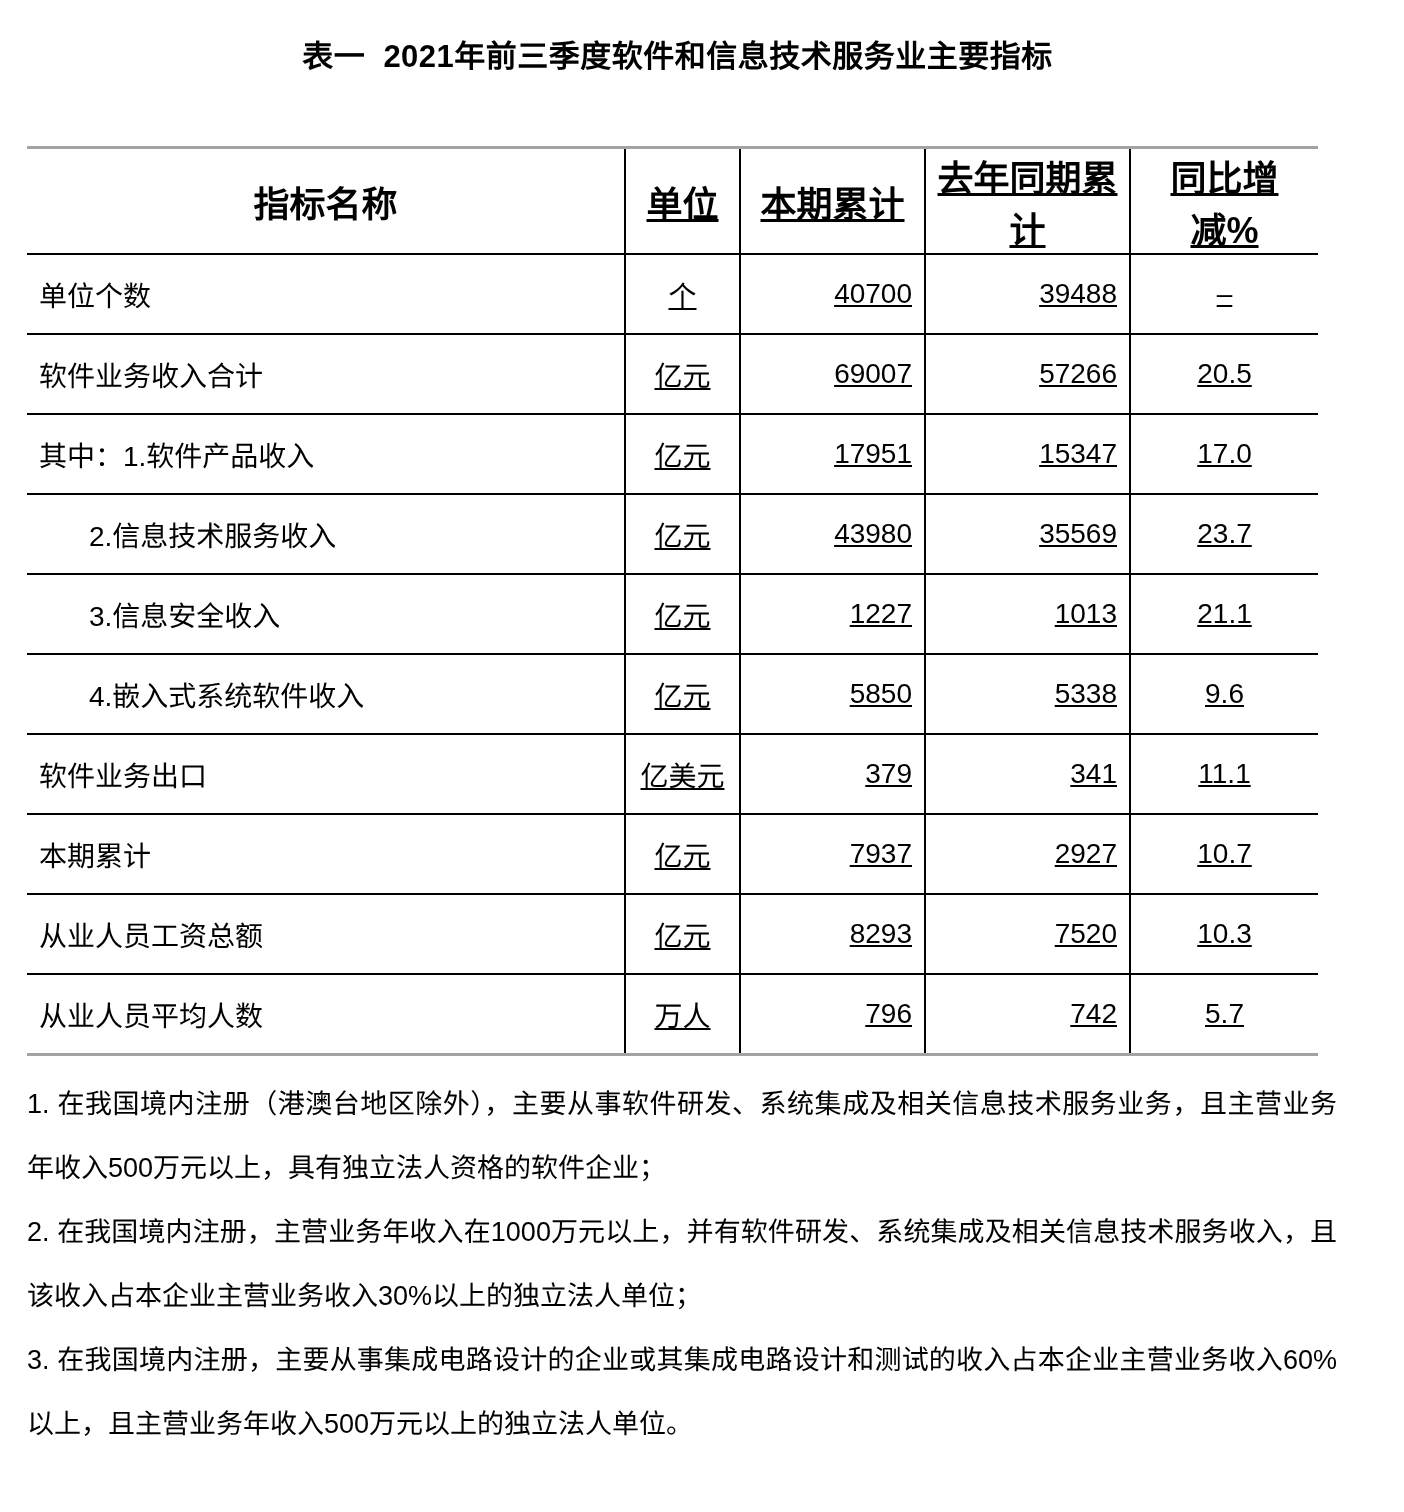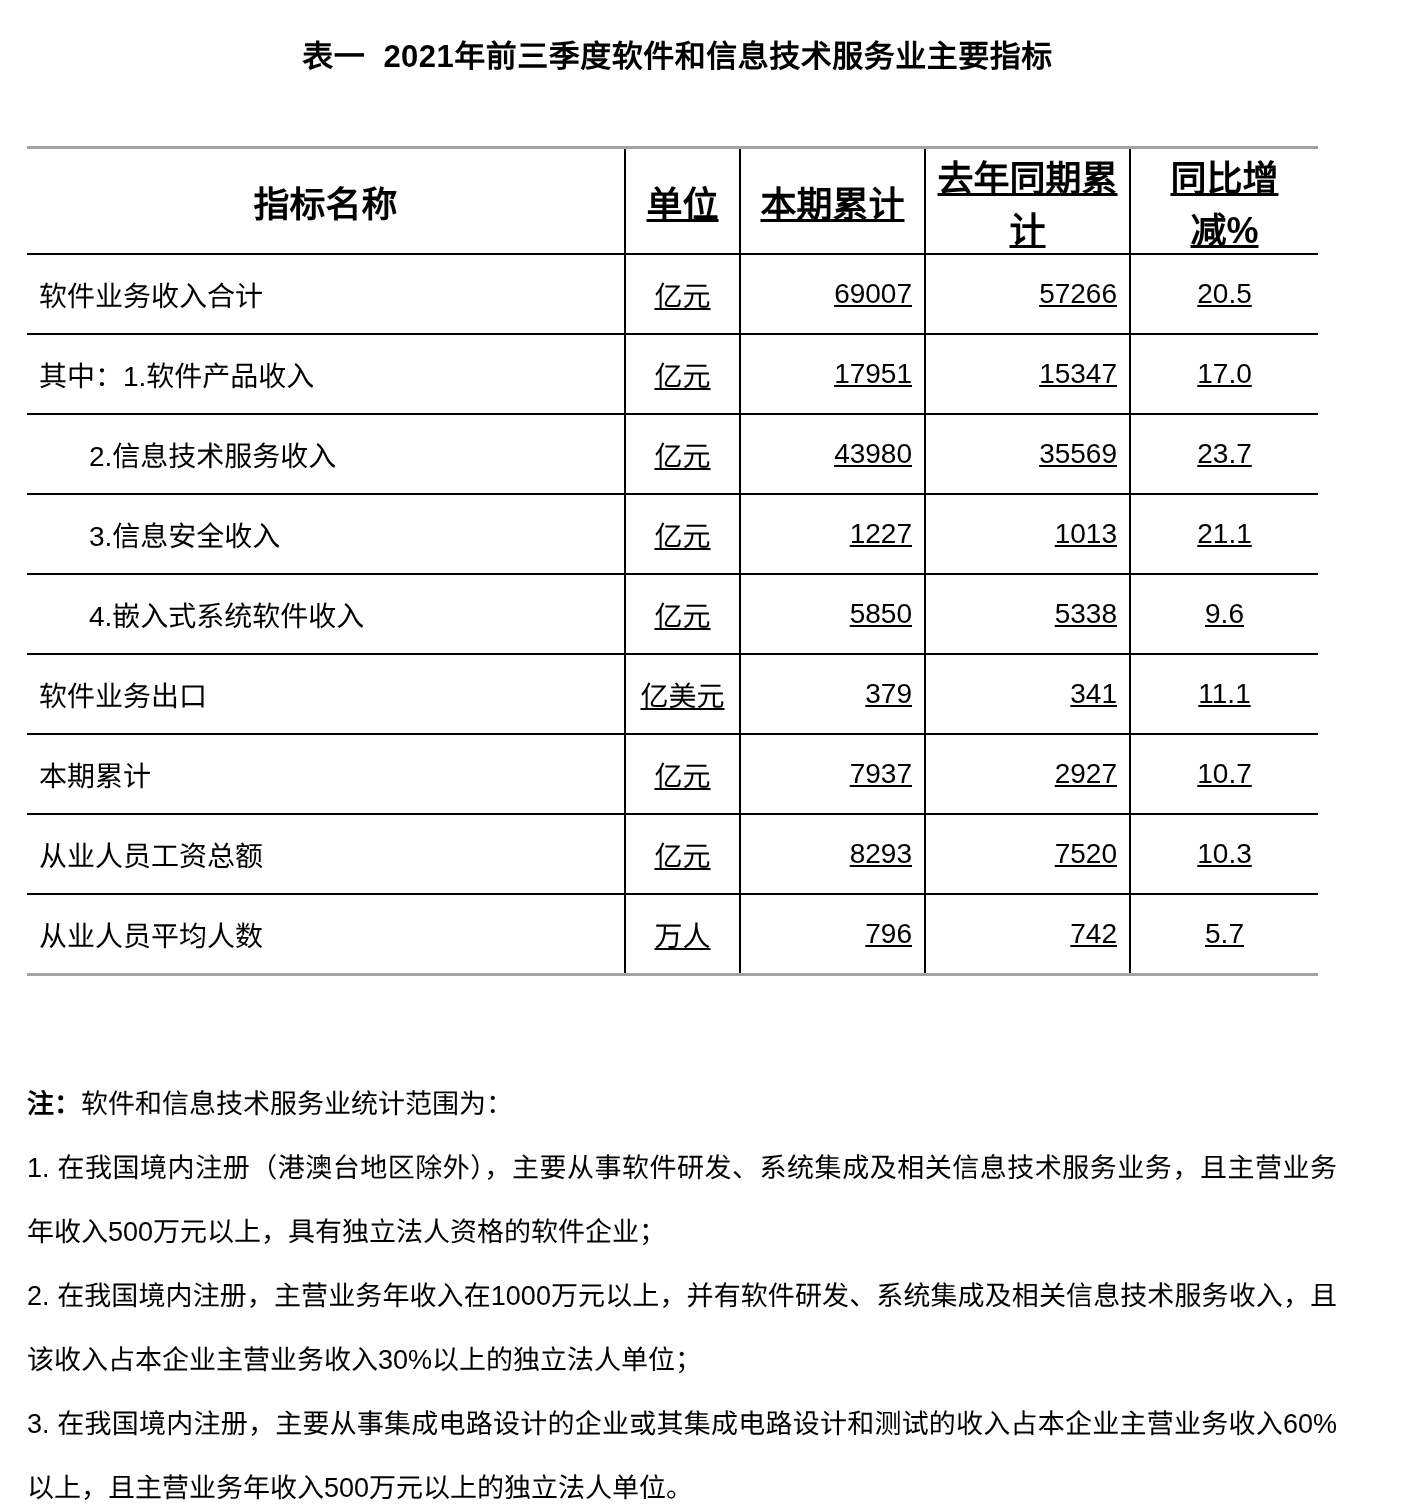--- a/index.html
+++ b/index.html
@@ -127,20 +127,27 @@
         <tr>
           <th class="col-name">指标名称</th>
           <th class="sep">单位</th>
           <th class="sep">本期累计</th>
           <th class="sep">去年同期累计</th>
           <th class="sep">同比增减%</th>
         </tr>
       </thead>
       <tbody id="table-body">
           <tr>
+            <td class="name">单位个数</td>
+            <td class="unit sep">个</td>
+            <td class="num sep">40700</td>
+            <td class="num sep">39488</td>
+            <td class="yoy sep">–</td>
+          </tr>
+          <tr>
             <td class="name">软件业务收入合计</td>
             <td class="unit sep">亿元</td>
             <td class="num sep">69007</td>
             <td class="num sep">57266</td>
             <td class="yoy sep">20.5</td>
           </tr>
           <tr>
             <td class="name">其中：1.软件产品收入</td>
             <td class="unit sep">亿元</td>
             <td class="num sep">17951</td>
@@ -194,19 +201,18 @@
             <td class="unit sep">万人</td>
             <td class="num sep">796</td>
             <td class="num sep">742</td>
             <td class="yoy sep">5.7</td>
           </tr>
         </tbody>
     </table>
   </div>
 
   <div class="notes">
-    <p><span class="lead">注：</span><span>软件和信息技术服务业统计范围为：</span></p>
     <p>1. 在我国境内注册（港澳台地区除外），主要从事软件研发、系统集成及相关信息技术服务业务，且主营业务年收入500万元以上，具有独立法人资格的软件企业；</p>
     <p>2. 在我国境内注册，主营业务年收入在1000万元以上，并有软件研发、系统集成及相关信息技术服务收入，且该收入占本企业主营业务收入30%以上的独立法人单位；</p>
     <p>3. 在我国境内注册，主要从事集成电路设计的企业或其集成电路设计和测试的收入占本企业主营业务收入60%以上，且主营业务年收入500万元以上的独立法人单位。</p>
   </div>
 
 </div>
 
 </body></html>

